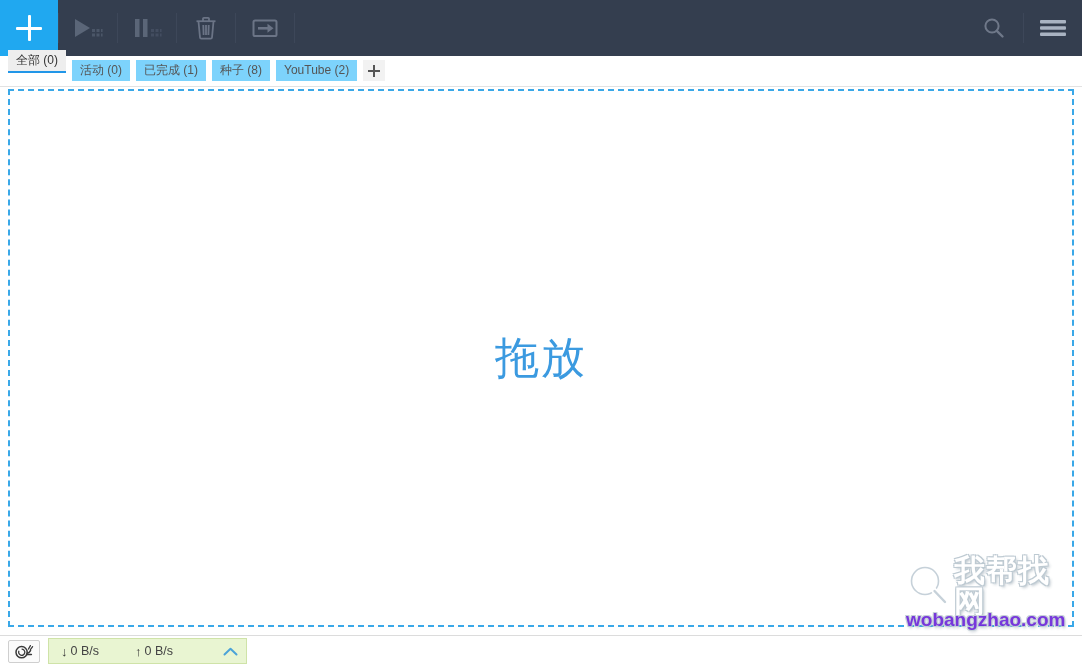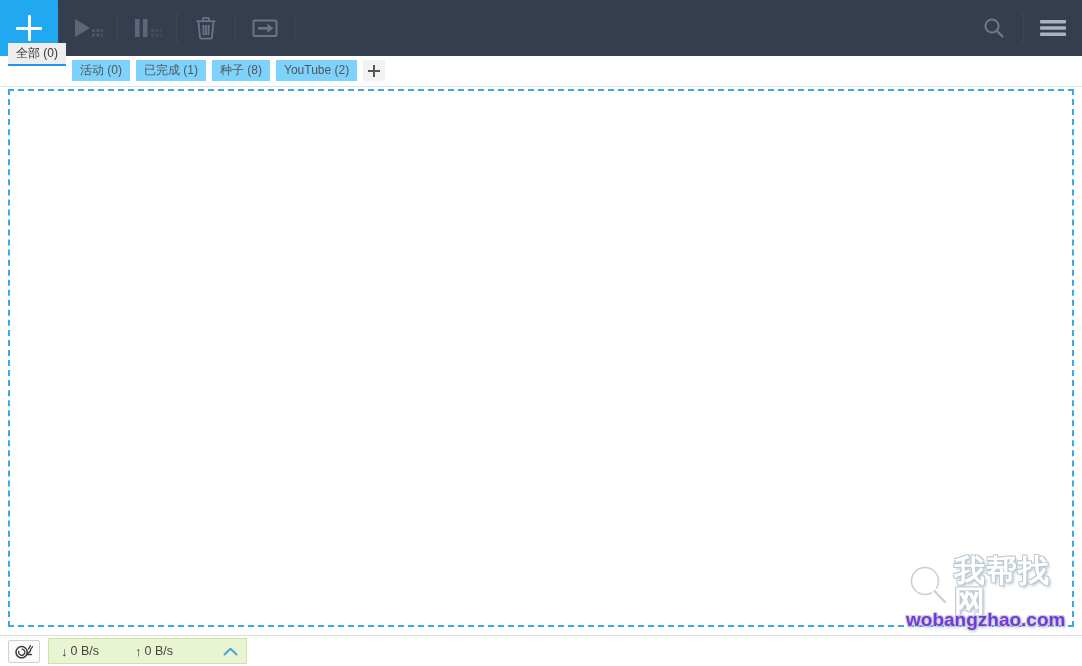--- a/index.html
+++ b/index.html
@@ -94,21 +94,21 @@
     white-space: nowrap;
     cursor: pointer;
     position: relative;
     margin-bottom: 5px;
     box-sizing: content-box;
   }
   .tab.active {
     background: #eeeeee;
     color: #333333;
     border-bottom: 2px solid #2196e8;
-    margin-bottom: 20px;
+    margin-bottom: 13px;
   }
   .tab-add {
     width: 22px;
     height: 21px;
     background: #f2f2f2;
     margin-bottom: 5px;
     position: relative;
     cursor: pointer;
   }
   .tab-add::before, .tab-add::after {
@@ -355,20 +355,21 @@
 <div id="tabbar">
   <div class="tab active">全部 (0)</div>
   <div class="tab">活动 (0)</div>
   <div class="tab">已完成 (1)</div>
   <div class="tab">种子 (8)</div>
   <div class="tab">YouTube (2)</div>
   <div class="tab-add"></div>
 </div>
 
 <div id="dropzone">
+  <div class="drop-title">拖放</div>
 </div>
 
 <div id="statusbar">
 
   <div class="snail-btn">
     <span>
       <svg class="icon-svg" width="20" height="15" viewBox="0 0 20 15">
         <circle cx="7.6" cy="8.2" r="5.6" fill="none" stroke="#3a3a3a" stroke-width="1.5"></circle>
         <path d="M7.6 8.2 m0,-3.1 a3.1,3.1 0 1,1 -2.6,1.6" fill="none" stroke="#3a3a3a" stroke-width="1.3"></path>
         <path d="M12.6 10.6 L17.4 10.6" stroke="#3a3a3a" stroke-width="1.5" stroke-linecap="round"></path>

